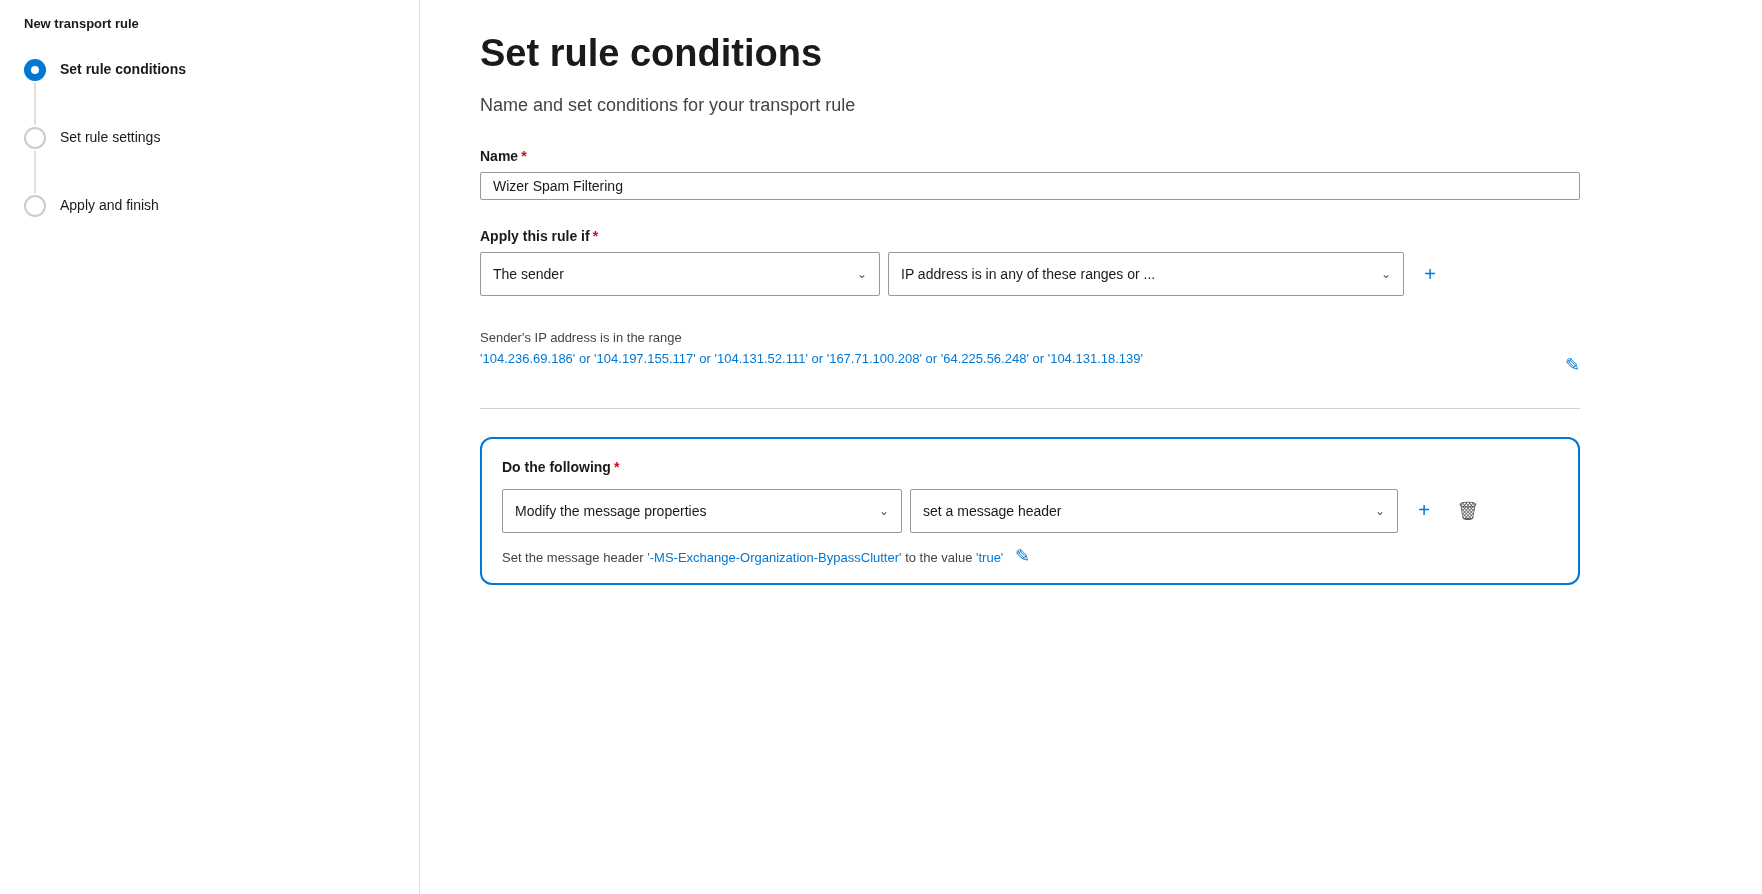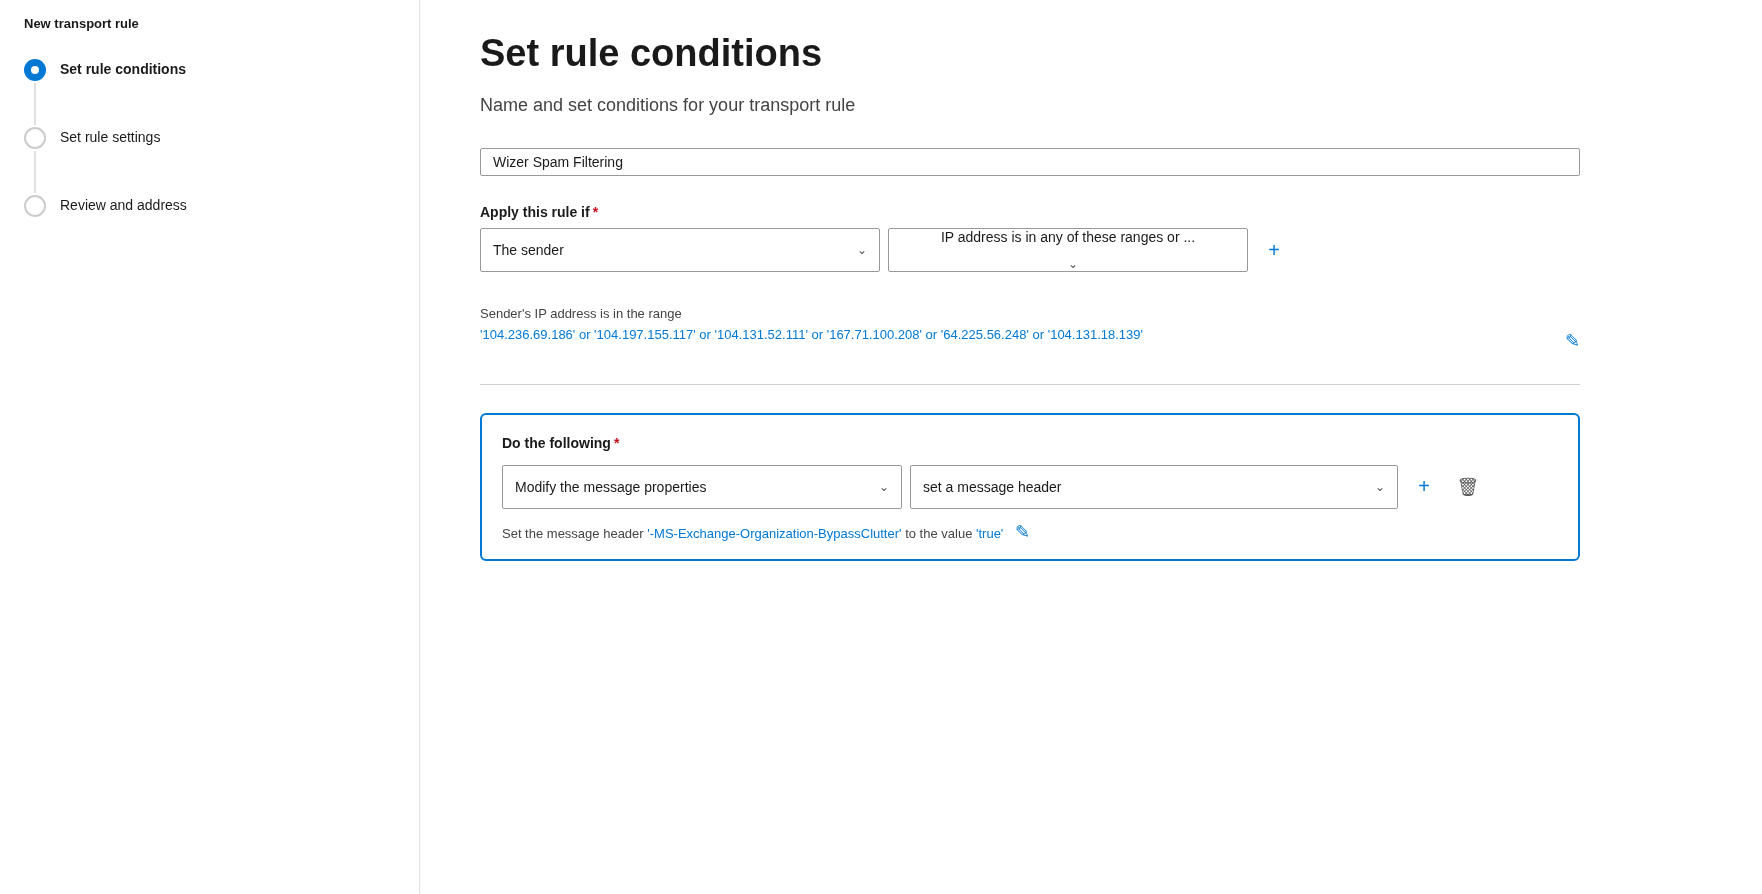--- a/index.html
+++ b/index.html
@@ -142,22 +142,21 @@
       display: flex;
       align-items: center;
       justify-content: space-between;
       cursor: pointer;
       user-select: none;
     }
     .dropdown-sender {
       width: 400px;
     }
     .dropdown-condition {
-      width: 360px;
-      flex-direction: column;
+      width: 516px;
     }
     .dropdown-action1 {
       width: 400px;
     }
     .dropdown-action2 {
       width: 488px;
     }
     .dropdown-arrow {
       margin-left: 10px;
       font-size: 12px;
@@ -205,21 +204,21 @@
       flex-shrink: 0;
     }
     .divider {
       border: none;
       border-top: 1px solid #d0d0d0;
       margin: 28px 0;
     }
     
     .do-following-box {
       border: 2px solid #0078d4;
-      border-radius: 6px;
+      border-radius: 12px;
       padding: 20px 20px 16px 20px;
       background: #fff;
     }
     .do-following-label {
       font-size: 14px;
       font-weight: 600;
       margin-bottom: 14px;
     }
     .message-header-info {
       font-size: 13px;
@@ -256,31 +255,34 @@
           <div class="step-circle"></div>
           <div class="step-line"></div>
         </div>
         <div class="step-label">Set rule settings</div>
       </div>
 
       <div class="step-item">
         <div class="step-indicator">
           <div class="step-circle"></div>
         </div>
-        <div class="step-label">Review and address</div>
+        <div class="step-label">Apply and finish</div>
       </div>
     </div>
   </div>
 
   <div class="main-content">
     <div class="form-section">
       <h1 class="page-title">Set rule conditions</h1>
       <p class="page-subtitle">Name and set conditions for your transport rule</p>
 
       <div class="section-gap">
+        <div class="field-label">
+          <span>Name</span><span class="required">*</span>
+        </div>
         <input class="text-input" type="text" value="Wizer Spam Filtering" style="">
       </div>
 
       <div class="section-gap">
         <div class="field-label">
           <span>Apply this rule if</span><span class="required">*</span>
         </div>
         <div class="dropdown-row">
           <div class="dropdown dropdown-sender">
             <span>The sender</span>

